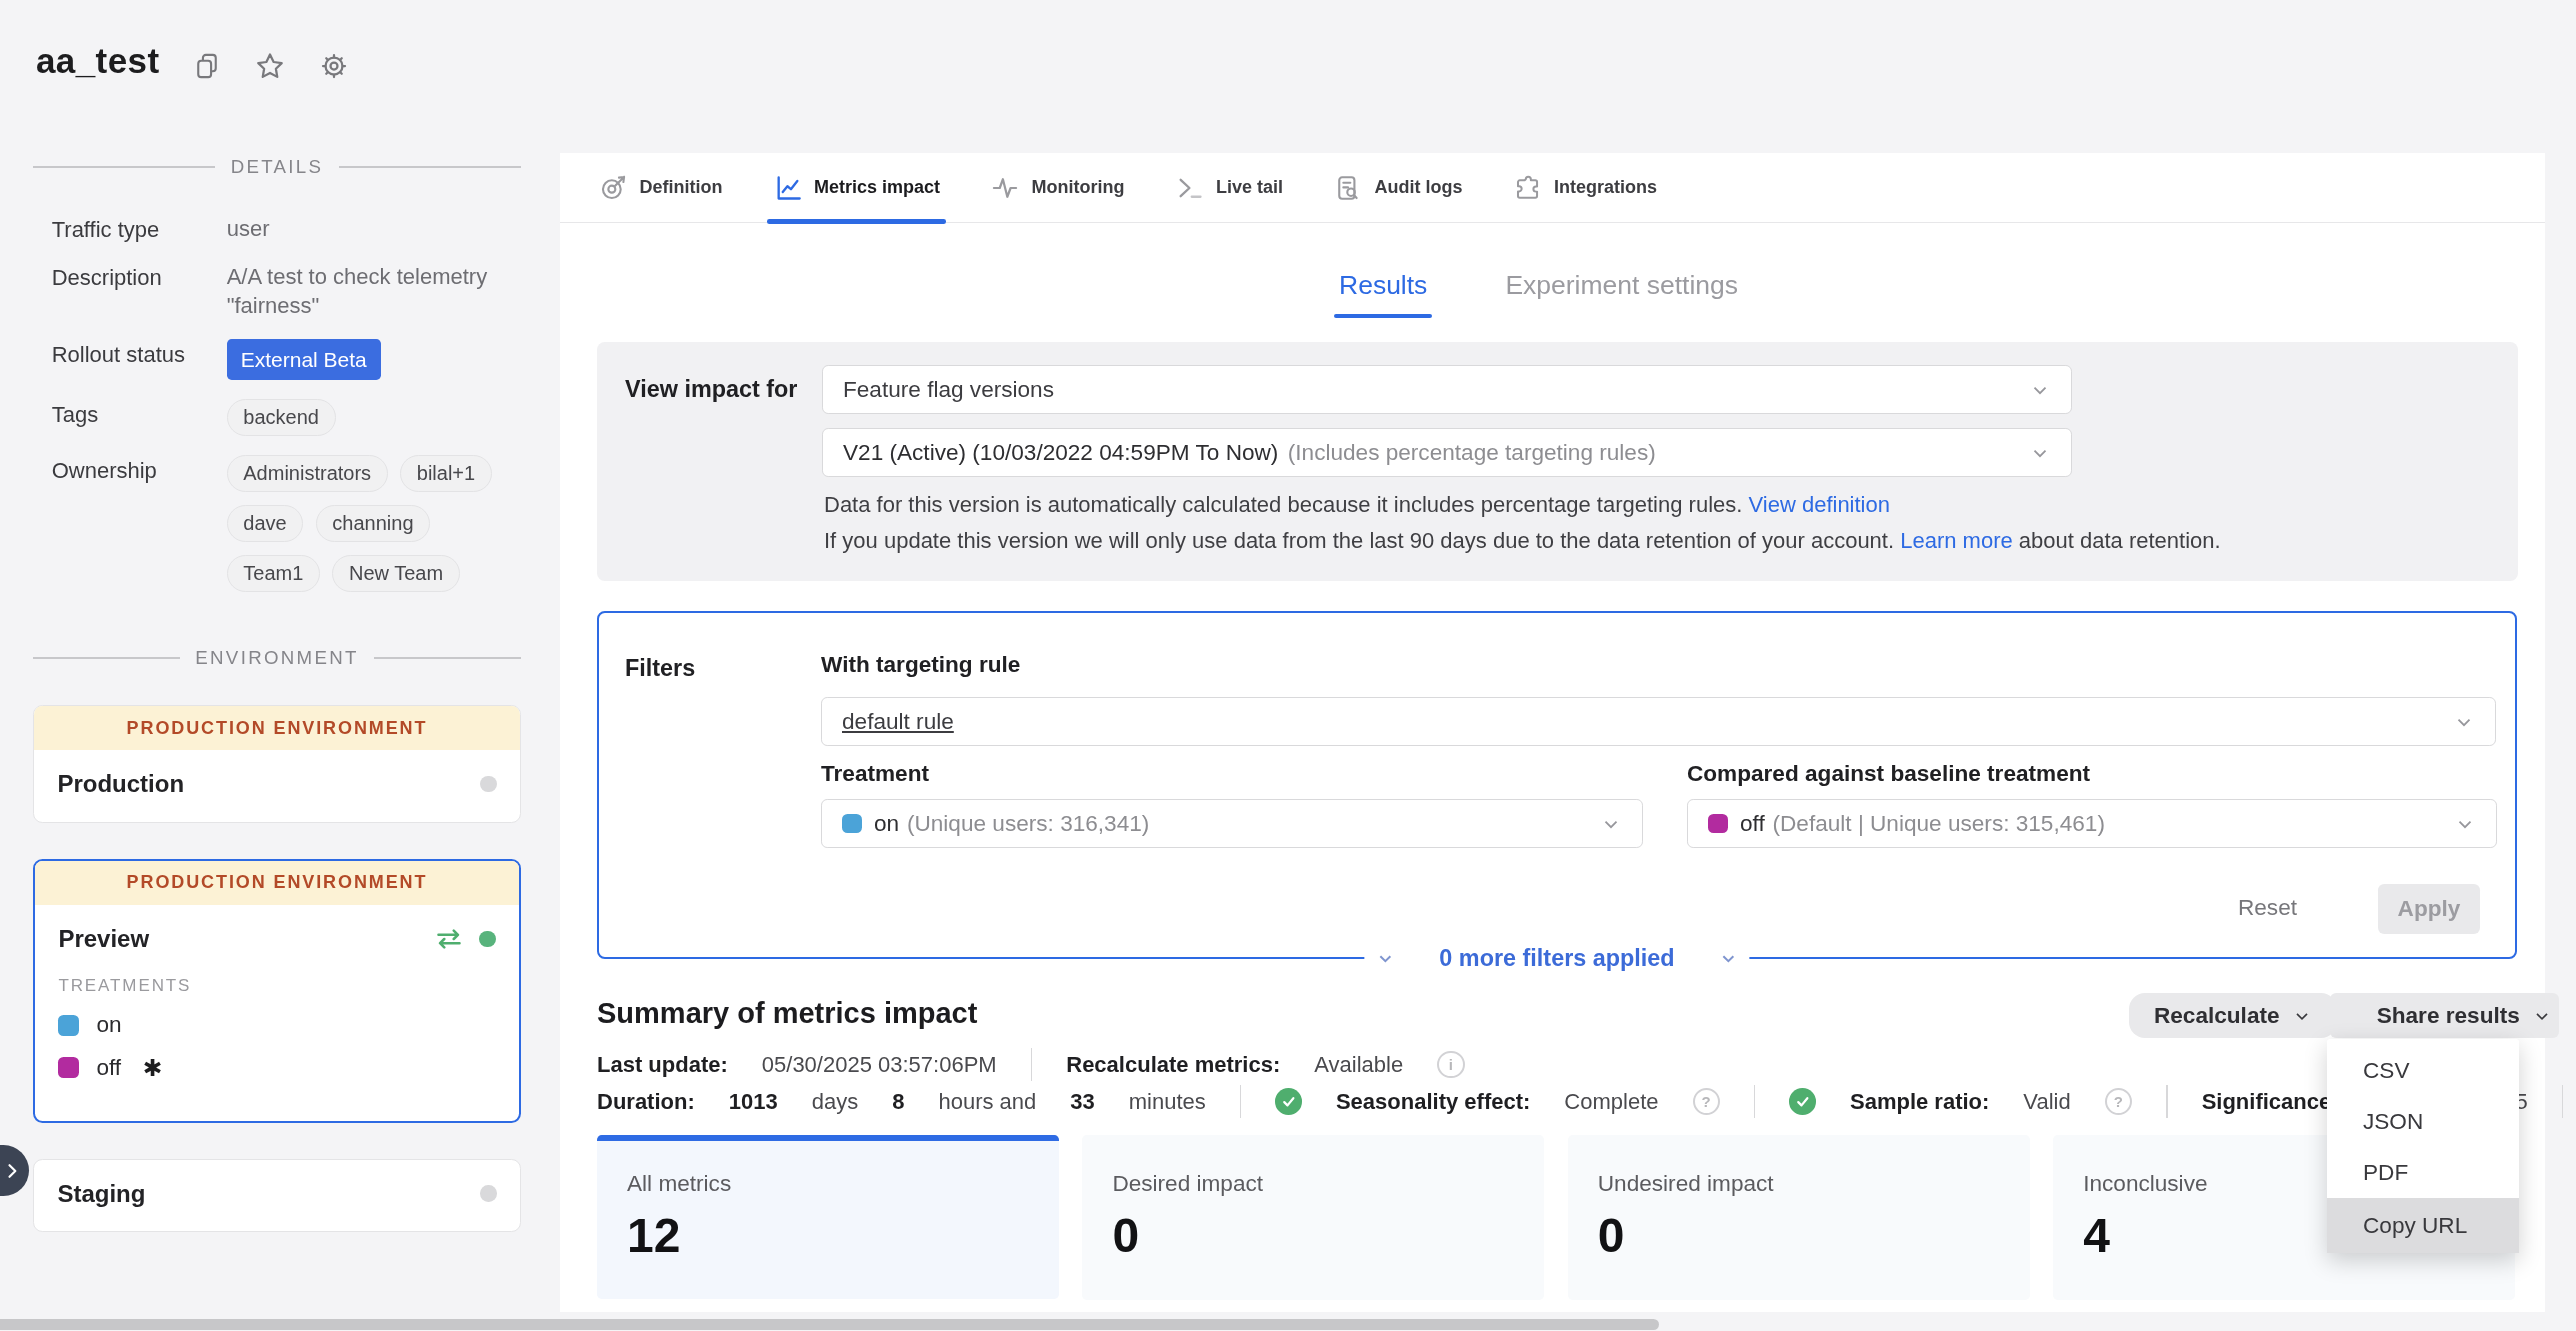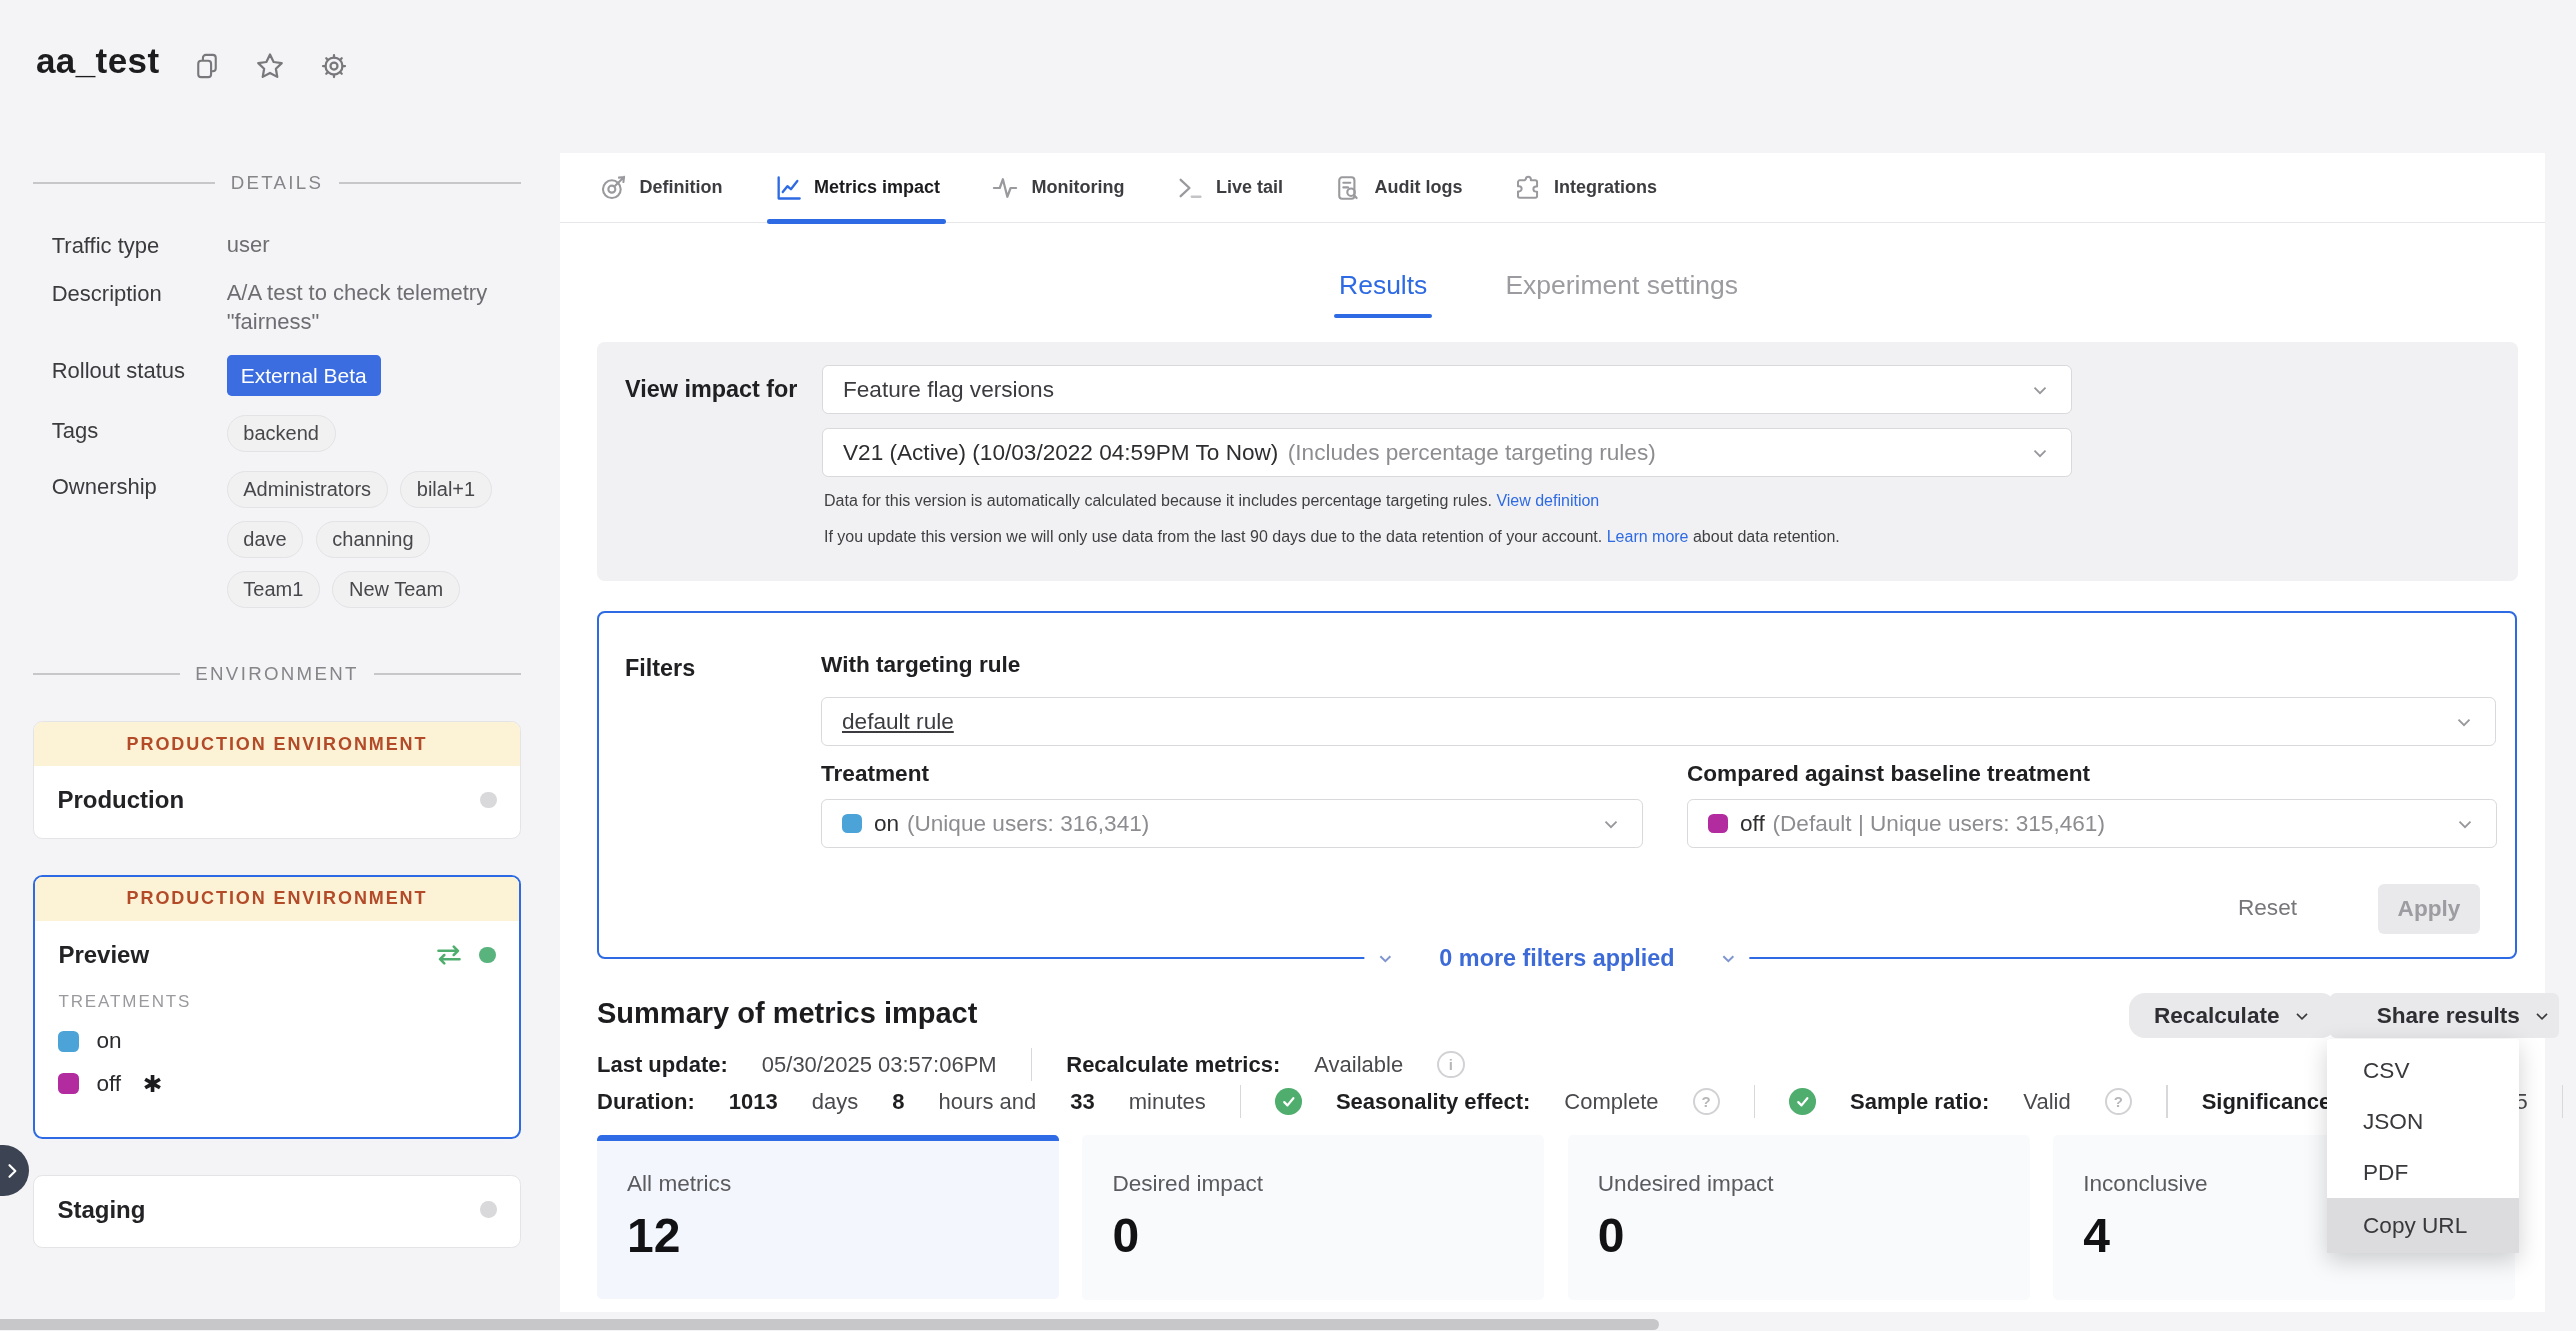--- a/index.html
+++ b/index.html
@@ -7,21 +7,21 @@
     width:2576px;height:1332px;position:relative;overflow:hidden;
     background:#f4f4f6;color:#2c2c2f;
     font-family:"Liberation Sans", sans-serif;
   }
   svg{display:block;}
   
   .page-title{position:absolute;left:36px;top:41px;font-size:35px;font-weight:700;color:#1d1d1f;letter-spacing:0.4px;}
   .header-icons{position:absolute;left:193px;top:51px;display:flex;gap:34px;align-items:center;}
   .hicon{cursor:pointer;}
   
-  .sidebar{position:absolute;left:33px;top:166px;width:488px;}
+  .sidebar{position:absolute;left:33px;top:150px;width:488px;}
   .section-header{display:flex;align-items:center;gap:15.6px;margin-top:6.2px;}
   .section-header .line{flex:1;height:1.6px;background:#c7c7ca;}
   .section-header .sec-label{font-size:18.7px;color:#85858a;letter-spacing:2.3px;font-weight:500;}
   .details-rows{margin:36px 0 0 18.7px;}
   .drow{display:flex;margin-bottom:18.7px;}
   .dlabel{width:175px;flex:none;font-size:22px;color:#3b3b3f;padding-top:3.1px;}
   .dvalue{width:295px;font-size:22px;color:#6d6d72;line-height:29px;}
   .badge-blue{display:inline-block;background:#3b6de0;color:#fff;font-size:21px;padding:6.2px 14px;border-radius:4.7px;}
   .pills{display:flex;flex-wrap:wrap;gap:12.5px;width:295px;}
   .pill{background:#f1f1f2;border:1.6px solid #e3e3e5;border-radius:779px;padding:6.2px 15.6px;font-size:20px;color:#48484c;white-space:nowrap;}
@@ -50,21 +50,21 @@
   .subtab.active::after{content:"";position:absolute;left:-4.7px;right:-4.7px;bottom:0;height:3.9px;background:#2d6ae3;border-radius:2.3px;}
   .subtab.inactive{color:#9b9ba0;}
   
   .vi-panel{position:absolute;left:37px;top:189px;width:1921px;height:239px;background:#f1f1f3;border-radius:7.8px;}
   .vi-label{position:absolute;left:28px;top:34px;font-size:23.4px;font-weight:700;color:#202023;}
   .dd{background:#fff;border:1.6px solid #d9d9db;border-radius:6.2px;display:flex;align-items:center;padding:0 20px;font-size:22.6px;color:#3c3c40;position:absolute;cursor:pointer;}
   .dd .chev{margin-left:auto;}
   .dd .sub{color:#8d8d91;margin-left:9.4px;}
   .vi-dd1{left:225px;top:23.4px;width:1208px;height:47px;}
   .vi-dd2{left:225px;top:86px;width:1208px;height:47px;}
-  .vi-note{position:absolute;left:227px;font-size:16px;color:#3f3f43;}
+  .vi-note{position:absolute;left:227px;font-size:22px;color:#3f3f43;}
   .link{color:#2d6ae3;cursor:pointer;}
   
   .filters-box{position:absolute;left:37px;top:458px;width:1916px;height:344px;background:#fff;border:2.3px solid #2d6ae3;border-radius:7.8px;}
   .f-title{position:absolute;left:26px;top:42px;font-size:23.4px;font-weight:700;color:#202023;}
   .f-label{position:absolute;font-size:22.6px;font-weight:700;color:#202023;}
   .dd-rule{left:222px;top:84px;width:1633px;height:47px;text-decoration:underline;}
   .dd-treat{left:222px;top:186px;width:780px;height:47px;}
   .dd-base{left:1088px;top:186px;width:768px;height:47px;}
   .dd .name{color:#2e2e31;}
   .dd .detail{color:#8d8d91;margin-left:7.8px;}

